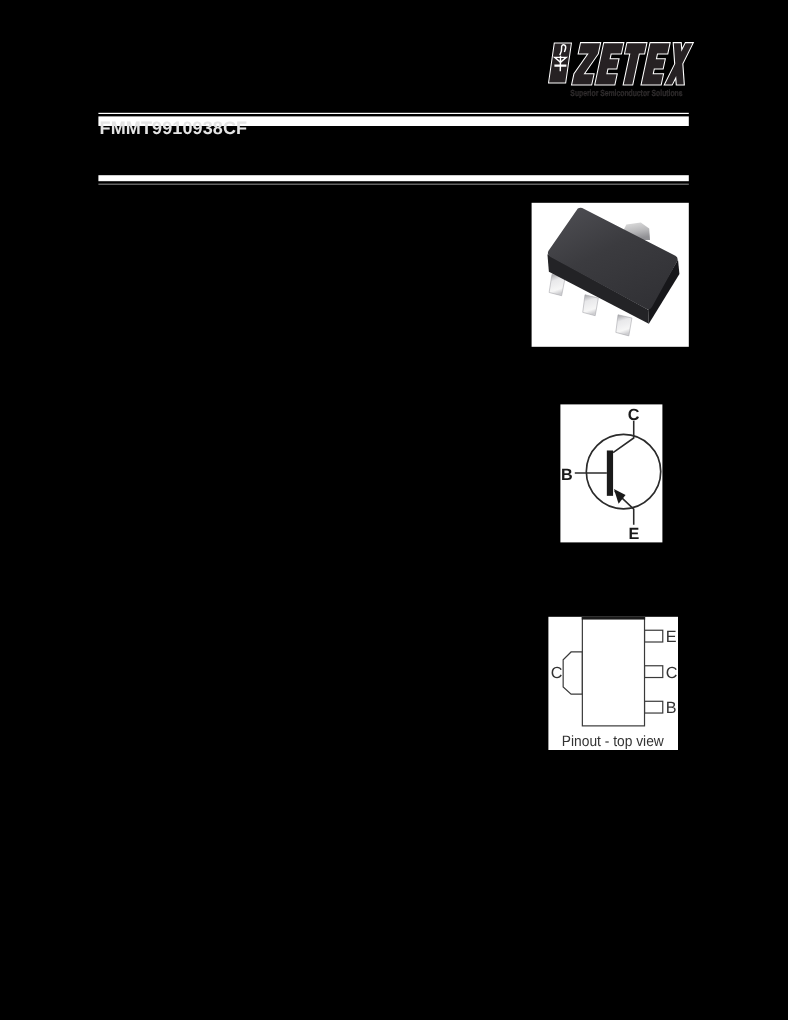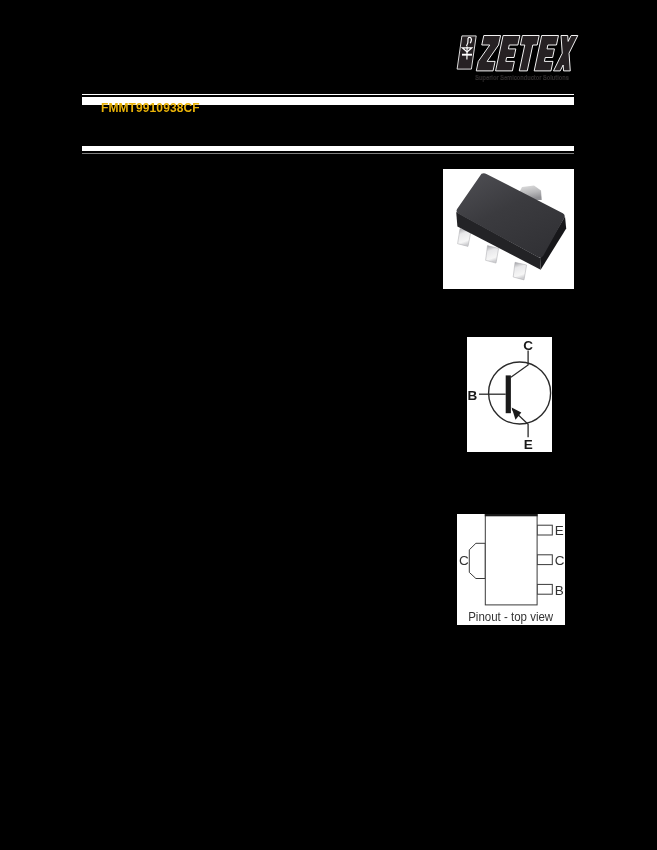--- a/index.html
+++ b/index.html
@@ -33,22 +33,22 @@
   </g>
 
   <text x="25.3" y="51.6" font-family="Liberation Sans, sans-serif" font-weight="bold" font-size="7.4px" fill="#211d1e" stroke="rgba(150,150,150,0.45)" stroke-width="0.18" textLength="93.5" lengthAdjust="spacingAndGlyphs">Superior Semiconductor Solutions</text>
 </svg>
 </div>
 
 <div class="abs" style="left:82px;top:93.6px;width:492px;height:1.5px;background:#fff;"></div>
 
 <div class="abs" style="left:82px;top:97px;width:492px;height:7.6px;background:#fff;"></div>
 
-<div class="abs" style="left:101px;top:100.1px;width:300px;height:22px;
-     font-size:12px;font-weight:bold;color:#eab308;letter-spacing:0.1px;line-height:16px;">FMMT9910938CF</div>
+<div class="abs" style="left:83px;top:100.1px;width:300px;height:22px;
+     font-size:15px;font-weight:bold;color:#e5e5e5;letter-spacing:0.1px;line-height:16px;">FMMT9910938CF</div>
 
 <div class="abs" style="left:82px;top:145.8px;width:492px;height:5.3px;background:#fff;"></div>
 
 <div class="abs" style="left:82px;top:153px;width:492px;height:1.3px;background:#7d7d7d;"></div>
 
 <div class="abs" style="left:443px;top:169px;width:131px;height:120px;background:#fff;">
 <svg width="131" height="120" viewBox="0 0 131 120">
   <defs>
     <linearGradient id="topface" x1="0.1" y1="0" x2="0.75" y2="1">
       <stop offset="0" stop-color="#4e4e53"></stop>

